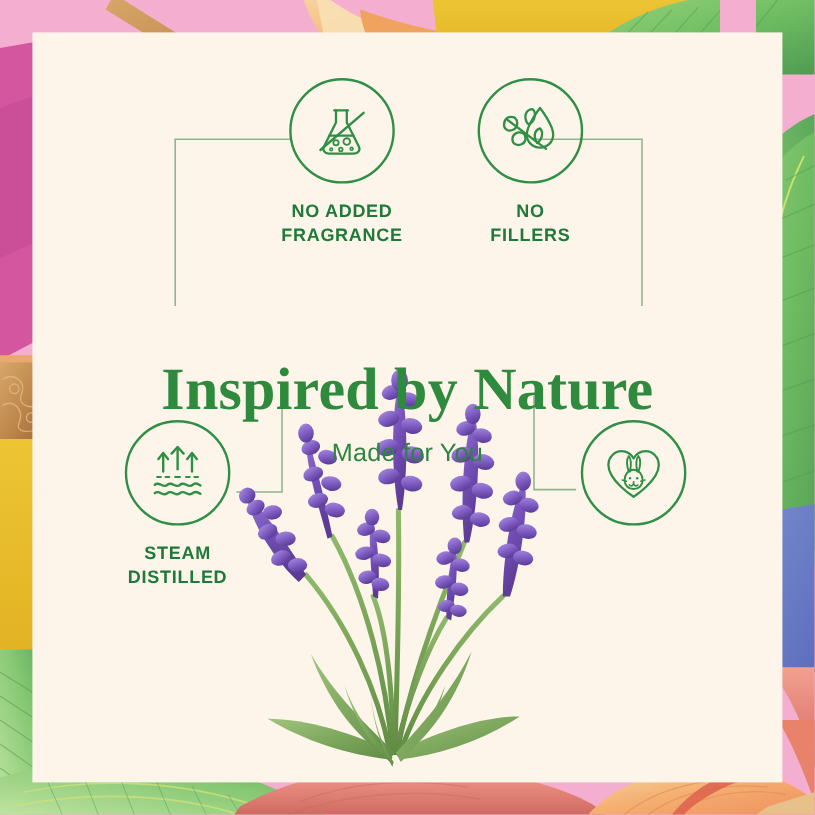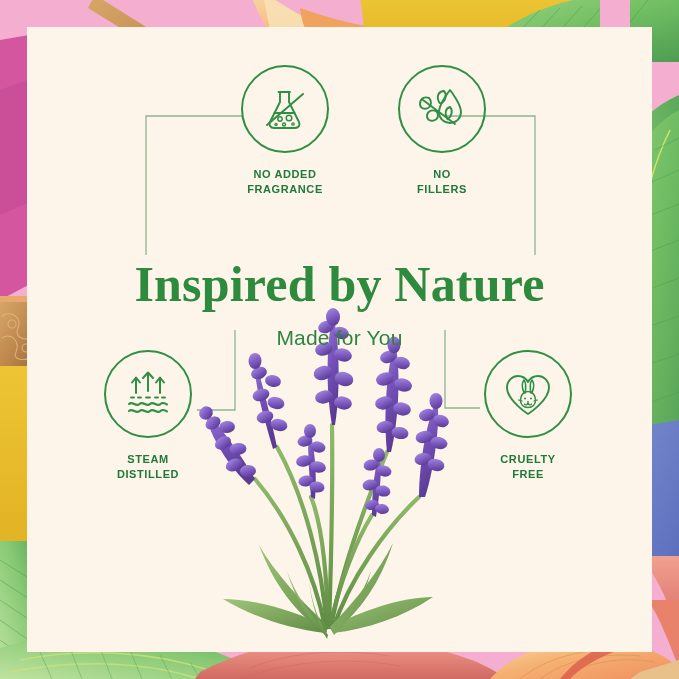--- a/index.html
+++ b/index.html
@@ -41,21 +41,21 @@
     border-radius:50%;
     margin:0 auto;
     display:flex; align-items:center; justify-content:center;
     background:transparent;
   }
   .circle svg{ display:block; }
   .badge-label{
     margin-top:14px;
     color:#1f7a3a;
     font-weight:bold;
-    font-size:11px;
+    font-size:15px;
     letter-spacing:0.6px;
     line-height:1.32;
     white-space:pre-line;
   }
 
   #badge-fragrance{ left:173px;  top:38px; }
   #badge-fillers  { left:330px;  top:38px; }
   #badge-steam    { left:36px;   top:323px; }
   #badge-cruelty  { left:416px;  top:323px; }
 
@@ -66,20 +66,21 @@
     width:625px;
     text-align:center;
   }
   #headline{
     font-family:"Liberation Serif", serif;
     color:#2e8b3d;
     font-size:50px;
     font-weight:bold;
     letter-spacing:0.2px;
     line-height:1;
+    margin-top:40px;
   }
   #subheadline{
     margin-top:17px;
     color:#2f8440;
     font-size:21px;
     font-weight:normal;
     letter-spacing:0.2px;
   }
 </style>
 </head>
@@ -472,22 +473,20 @@
 
           <path d="M27,34.5 L27,36.5" stroke-width="1.4"></path>
           <path d="M27,36.5 C25.5,38.5 24,38 23.5,37" stroke-width="1.3"></path>
           <path d="M27,36.5 C28.5,38.5 30,38 30.5,37" stroke-width="1.3"></path>
 
           <path d="M21,34 L17.5,33" stroke-width="1.2"></path>
           <path d="M33,34 L36.5,33" stroke-width="1.2"></path>
         </svg>
       </span>
     </div>
-    <div class="badge-label">CRUELTY
-FREE</div>
   </div>
 
   <div id="headline-block">
     <div id="headline">Inspired by Nature</div>
     <div id="subheadline">Made for You</div>
   </div>
 
 </div>
 
 </body></html>

